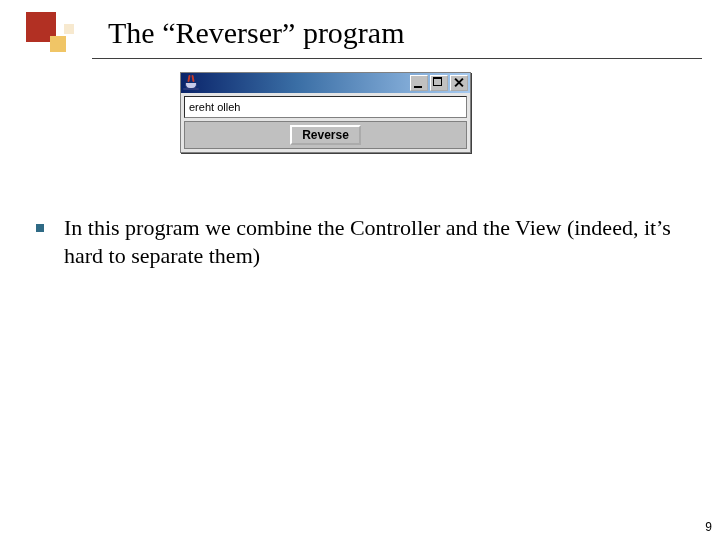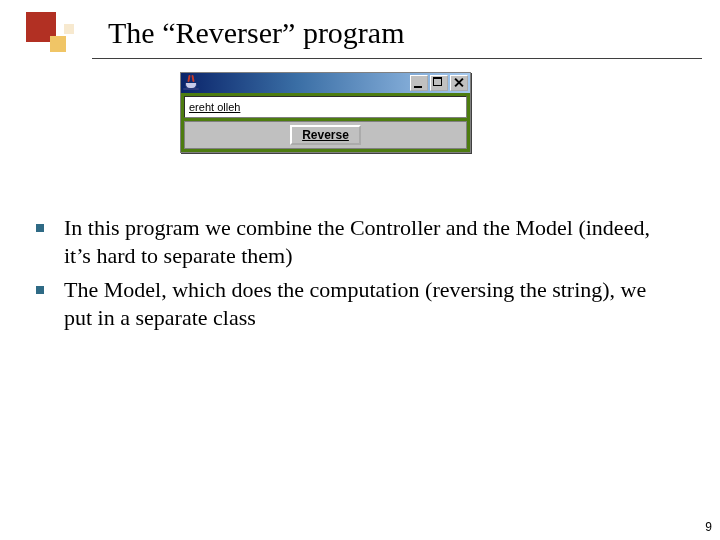--- a/index.html
+++ b/index.html
@@ -146,22 +146,21 @@
     position: absolute;
     left: 7px; top: 1px;
     width: 2px; height: 11px;
     background: #000;
   }
   .jw-close::before { transform: rotate(45deg); }
   .jw-close::after  { transform: rotate(-45deg); }
 
   .jw-body {
     padding: 3px;
-    background: #4d7c0f;
-    text-decoration: underline;
+    background: #e5e5e5;
   }
   .jw-textfield {
     background: #fff;
     border: 1px inset #808080;
     height: 20px;
     line-height: 20px;
     padding: 0 4px;
     font-family: Arial, sans-serif;
     font-size: 11px;
     color: #000;
@@ -248,21 +247,17 @@
     <div class="jw-textfield">ereht olleh</div>
     <div class="jw-button-row">
       <div class="jw-button">Reverse</div>
     </div>
   </div>
 </div>
 
 <div class="bullets">
   <div class="bullet-item">
     <div class="bullet-sq"></div>
-    <div class="bullet-text">In this program we combine the Controller and the Model (indeed, it’s hard to separate them)</div>
-  </div>
-  <div class="bullet-item">
-    <div class="bullet-sq"></div>
-    <div class="bullet-text">The Model, which does the computation (reversing the string), we put in a separate class</div>
+    <div class="bullet-text">In this program we combine the Controller and the View (indeed, it’s hard to separate them)</div>
   </div>
 </div>
 
 <div class="pagenum">9</div>
 
 </body></html>

